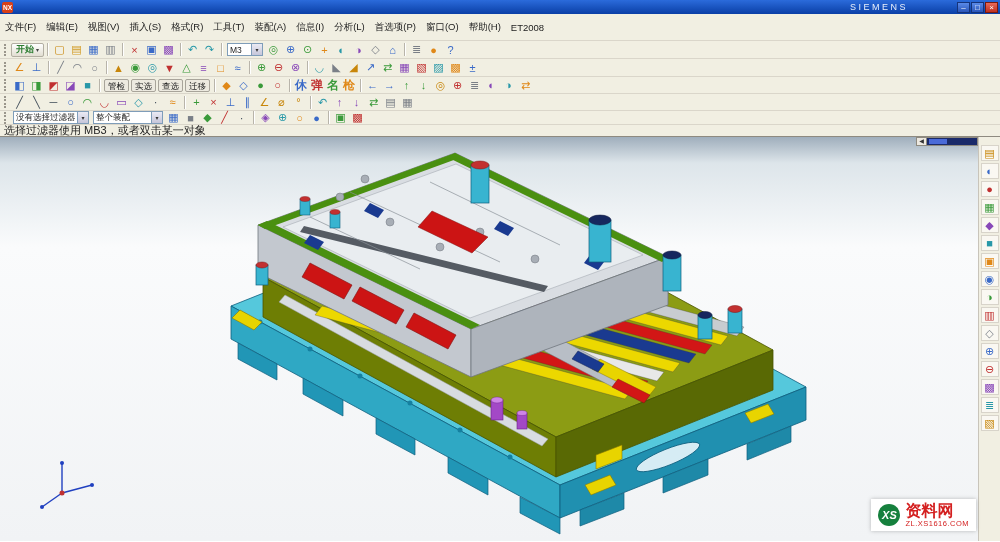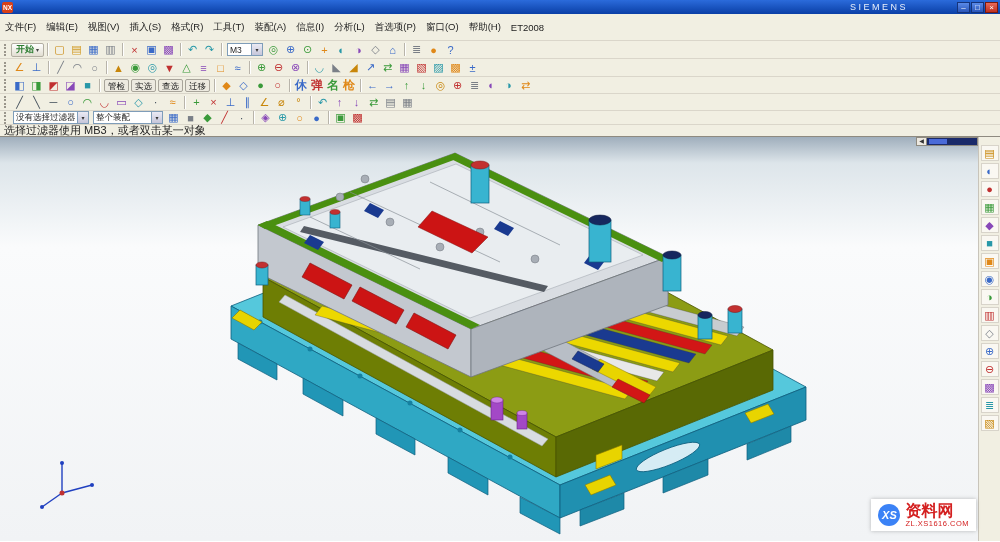--- a/index.html
+++ b/index.html
@@ -35,21 +35,21 @@
   .promptbar{height:12px;background:#F1EFE2;border-bottom:1px solid #8E8A80;display:flex;align-items:center;padding-left:4px;font-size:11px;}
   
   .main{display:flex;height:404px;}
   .viewport{position:relative;width:978px;height:404px;background:linear-gradient(180deg,#9FAEBC 0px,#DDE5EA 26px,#FAFBFC 110px,#F1F3F5 100%);}
   .viewport svg{position:absolute;left:0;top:0;}
   .hscroll{position:absolute;top:0;right:0;width:62px;height:9px;display:flex;background:#D8D4CA;border:1px solid #8E8A80;}
   .hs-arrow{width:10px;font-size:6px;line-height:7px;text-align:center;background:#ECE8E0;border-right:1px solid #8E8A80;color:#333;}
   .hs-track{flex:1;background:#1A2A6A;position:relative;}
   .hs-thumb{position:absolute;left:2px;top:1px;bottom:1px;width:18px;background:#4A6AD8;}
   .watermark{position:absolute;right:2px;bottom:10px;background:#fff;padding:3px 7px;display:flex;align-items:center;gap:5px;box-shadow:0 0 4px rgba(0,0,0,.25);}
-  .wm-badge{width:22px;height:22px;border-radius:50%;background:#3b82f6;color:#fff;font-style:italic;font-weight:bold;font-size:11px;display:flex;align-items:center;justify-content:center;flex:none;}
+  .wm-badge{width:22px;height:22px;border-radius:50%;background:#15803d;color:#fff;font-style:italic;font-weight:bold;font-size:11px;display:flex;align-items:center;justify-content:center;flex:none;}
   .wm-col{display:flex;flex-direction:column;line-height:1.1;}
   .wm-name{color:#D42020;font-weight:bold;font-size:16px;}
   .wm-url{color:#D42020;font-size:7.5px;letter-spacing:.5px;}
   .rightstrip{width:22px;background:#F1EFE2;border-left:1px solid #C8C4BA;display:flex;flex-direction:column;align-items:center;padding-top:8px;gap:2px;}
   .rightstrip .tbi{width:18px;height:16px;border:1px solid #D8D4CA;background:#FAF8F2;}
   
   .bottombar{height:15px;background:#F1EFE2;border-top:1px solid #fff;box-shadow:0 -1px 0 #8E8A80;display:flex;align-items:center;padding-left:4px;}
   .bottombar .tbi{width:18px;height:13px;}
 </style>
 </head>

